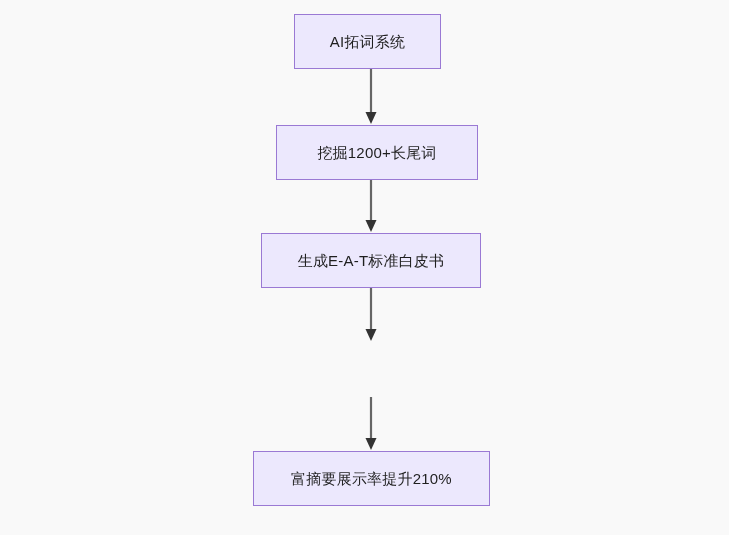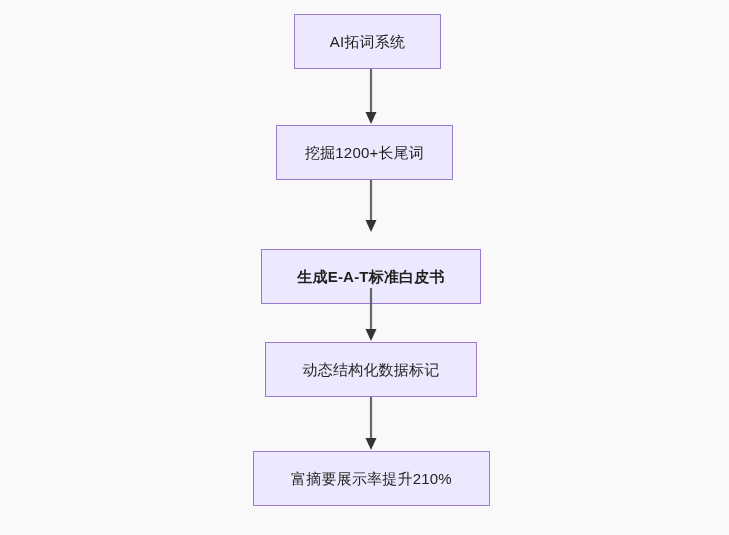--- a/index.html
+++ b/index.html
@@ -48,41 +48,38 @@
 
   <div class="node" style="left:294px; top:14px; width:147px;">
     <span class="node-label">AI拓词系统</span>
   </div>
 
   <svg class="edge" style="left:343px; top:69px; height:56px;" viewBox="0 0 56 56">
     <line x1="28" y1="0" x2="28" y2="46" stroke="#666666" stroke-width="2.2"></line>
     <polygon points="28,55 22.5,43 33.5,43" fill="#333333"></polygon>
   </svg>
 
-  <div class="node" style="left:276px; top:125px; width:177px;">
+  <div class="node" style="left:276px; top:125px; width:202px;">
     <span class="node-label">挖掘1200+长尾词</span>
   </div>
 
   <svg class="edge" style="left:343px; top:180px; height:53px;" viewBox="0 0 56 53">
     <line x1="28" y1="0" x2="28" y2="43" stroke="#666666" stroke-width="2.2"></line>
     <polygon points="28,52 22.5,40 33.5,40" fill="#333333"></polygon>
   </svg>
 
-  <div class="node" style="left:261px; top:249px; width:220px;font-weight:bold;">
+  <div class="node" style="left:261px; top:233px; width:220px;">
     <span class="node-label">生成E-A-T标准白皮书</span>
   </div>
 
   <svg class="edge" style="left:343px; top:288px; height:54px;" viewBox="0 0 56 54">
     <line x1="28" y1="0" x2="28" y2="44" stroke="#666666" stroke-width="2.2"></line>
     <polygon points="28,53 22.5,41 33.5,41" fill="#333333"></polygon>
   </svg>
 
-  <div class="node" style="left:265px; top:342px; width:212px;">
-    <span class="node-label">动态结构化数据标记</span>
-  </div>
 
   <svg class="edge" style="left:343px; top:397px; height:54px;" viewBox="0 0 56 54">
     <line x1="28" y1="0" x2="28" y2="44" stroke="#666666" stroke-width="2.2"></line>
     <polygon points="28,53 22.5,41 33.5,41" fill="#333333"></polygon>
   </svg>
 
   <div class="node" style="left:253px; top:451px; width:237px;text-align:right;">
     <span class="node-label">富摘要展示率提升210%</span>
   </div>
 

